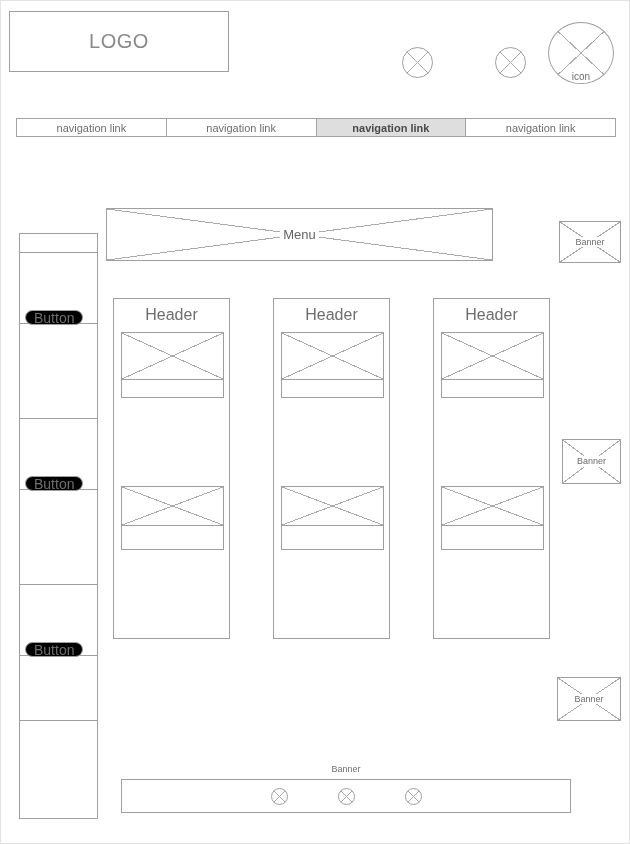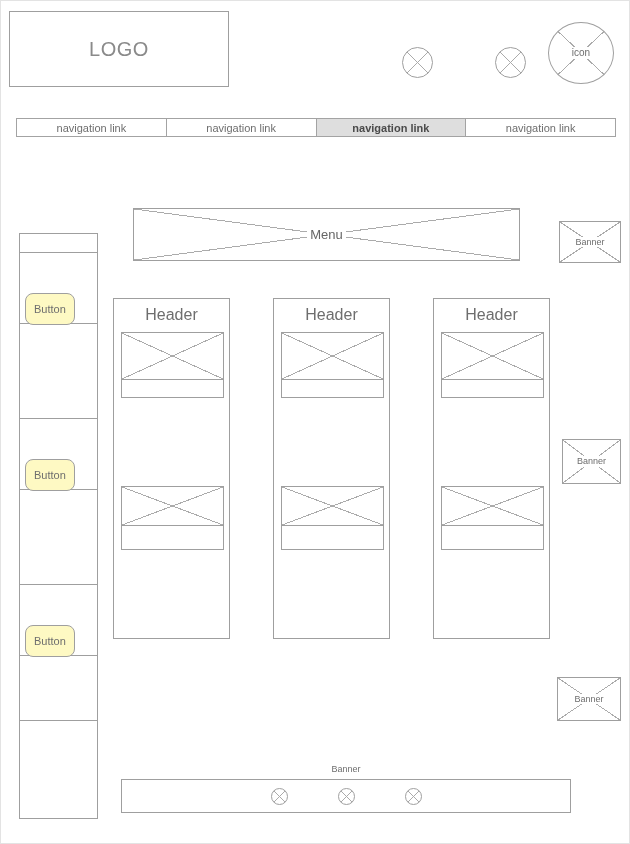--- a/index.html
+++ b/index.html
@@ -13,21 +13,21 @@
     border:1px solid #e3e3e3;
   }
   .abs { position:absolute; }
   .box { border:1px solid #9f9f9f; background:#fff; }
   .center { display:flex; align-items:center; justify-content:center; }
   .cross {
     background-image:
       linear-gradient(to top right,  transparent calc(50% - 0.5px), #ababab calc(50% - 0.5px), #ababab calc(50% + 0.5px), transparent calc(50% + 0.5px)),
       linear-gradient(to bottom right, transparent calc(50% - 0.5px), #ababab calc(50% - 0.5px), #ababab calc(50% + 0.5px), transparent calc(50% + 0.5px));
   }
-  .circle { border-radius:50%; overflow:hidden; }
+  .circle { border-radius:50%; overflow:hidden;align-items:flex-end; }
   .lbl-bg { background:#fff; padding:0 3px; line-height:1.2; }
 
   .logo-text { font-size:20px; color:#8a8a8a; letter-spacing:0.5px; }
 
   .icon-sm { border:1px solid #9f9f9f; background-color:#fff; }
   .icon-lg { border:1px solid #9f9f9f; background-color:#fff; font-size:10px; color:#6e6e6e; }
   .icon-xs { width:17px; height:17px; border:1px solid #9f9f9f; background-color:#fff; }
 
   .nav { display:flex; }
   .nav-item {
@@ -37,54 +37,54 @@
   }
   .nav-item + .nav-item { margin-left:-1px; }
   .nav-item.active { background:#dedede; font-weight:bold; color:#4a4a4a; }
 
   .menu-label { font-size:13px; color:#666; }
   .banner { font-size:9px; color:#6e6e6e; }
 
   .side-box { position:absolute; left:-1px; right:-1px; height:72px; border:1px solid #9f9f9f; background:#fff; }
   .side-divider { position:absolute; left:-1px; right:-1px; height:0; border-top:1px solid #9f9f9f; }
   .pill {
-    position:absolute; left:5px; bottom:-2px; height:32px; padding:0 8px;
-    border:1px solid #9f9f9f; border-radius:8px; background:#fef9c3;
-    font-size:11px; color:#6e6e6e; font-family:"Liberation Sans", sans-serif;
+    position:absolute; left:5px; bottom:-2px; height:15px; padding:0 8px;
+    border:1px solid #9f9f9f; border-radius:8px; background:#000000;
+    font-size:14px; color:#6e6e6e; font-family:"Liberation Sans", sans-serif;
     display:flex; align-items:center; justify-content:center; cursor:pointer;
   }
 
   .col { width:117px; height:341px; position:absolute; }
   .col-header { text-align:center; padding-top:7px; font-size:16px; color:#6e6e6e; }
   .img-ph, .strip { position:absolute; left:7px; width:103px; border:1px solid #9f9f9f; background-color:#fff; }
 
   .footer-label { text-align:center; font-size:9px; color:#6e6e6e; }
   .footer-bar { gap:50px; }
 </style>
 </head>
 <body>
 
-<div class="abs box center" style="left:8px; top:10px; width:220px; height:76px;">
+<div class="abs box center" style="left:8px; top:10px; width:220px; height:61px;">
   <span class="logo-text">LOGO</span>
 </div>
 
 <div class="abs cross circle icon-sm" style="left:401px; top:46px; width:31px; height:31px;"></div>
 <div class="abs cross circle icon-sm" style="left:494px; top:46px; width:31px; height:31px;"></div>
 <div class="abs cross circle center icon-lg" style="left:547px; top:21px; width:66px; height:62px;">
   <span class="lbl-bg">icon</span>
 </div>
 
 <nav class="abs nav" style="left:15px; top:117px; width:600px; height:19px;">
   <a class="nav-item">navigation link</a>
   <a class="nav-item">navigation link</a>
   <a class="nav-item active">navigation link</a>
   <a class="nav-item">navigation link</a>
 </nav>
 
-<div class="abs box cross center" style="left:105px; top:207px; width:387px; height:53px;margin-left:27px;">
+<div class="abs box cross center" style="left:105px; top:207px; width:387px; height:53px;">
   <span class="lbl-bg menu-label">Menu</span>
 </div>
 
 <div class="abs box cross center banner" style="left:558px; top:220px; width:62px; height:42px;">
   <span class="lbl-bg">Banner</span>
 </div>
 <div class="abs box cross center banner" style="left:561px; top:438px; width:59px; height:45px;">
   <span class="lbl-bg">Banner</span>
 </div>
 <div class="abs box cross center banner" style="left:556px; top:676px; width:64px; height:44px;">

